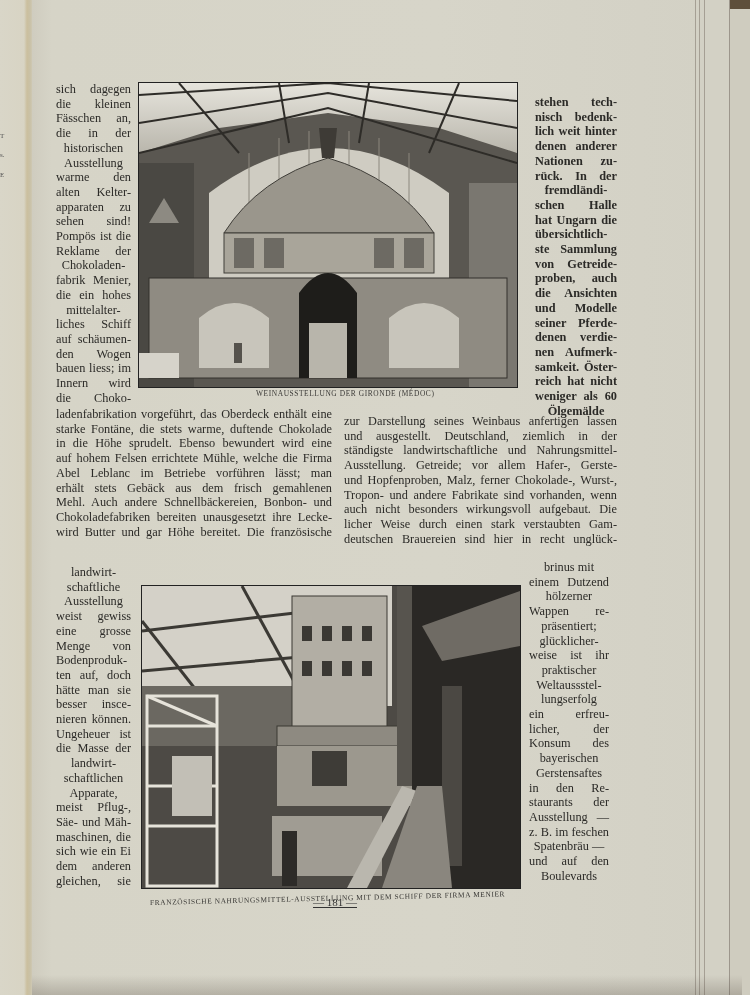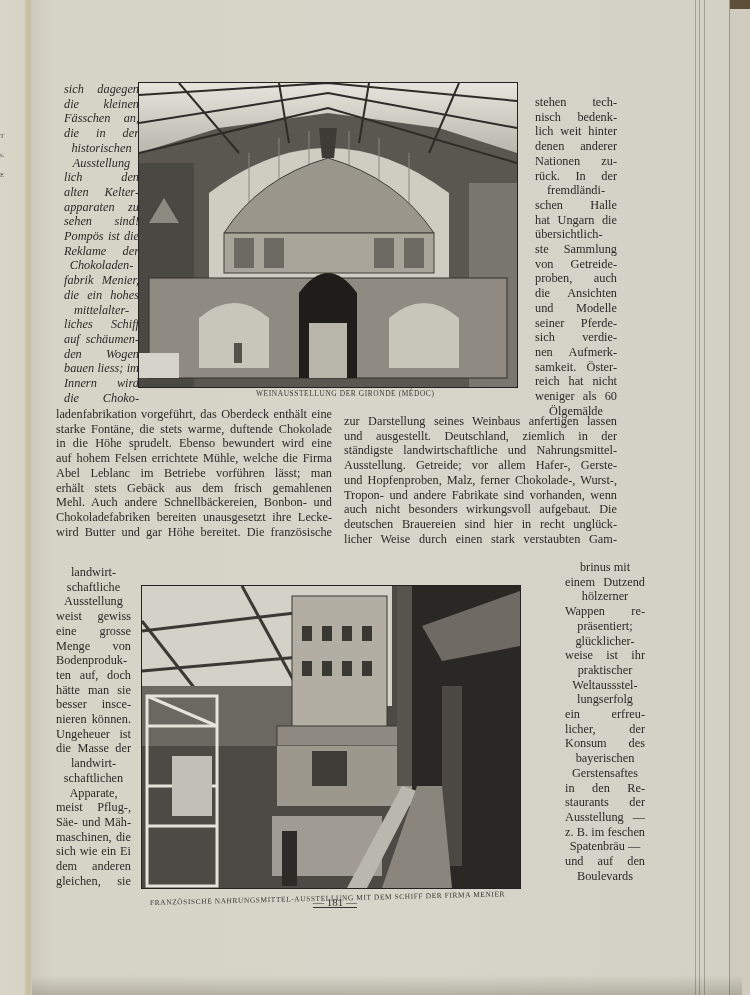--- a/index.html
+++ b/index.html
@@ -156,63 +156,63 @@
     </g>
     <rect x="30" y="170" width="40" height="60" fill="#c2bfb6"></rect>
     <path d="M130 230 L240 230 L240 290 L130 290 Z" fill="#a09c93"></path>
     <path d="M205 302 L260 200 L275 205 L225 302 Z" fill="#bab7ae"></path>
     <path d="M240 302 L275 200 L300 200 L310 302 Z" fill="#8a867e"></path>
     <rect x="140" y="245" width="15" height="55" fill="#2d2b28"></rect>
   </svg>
 </div>
 <div class="caption" style="left:150px;top:898px;transform:rotate(-1.4deg);transform-origin:left center;">Französische Nahrungsmittel-Ausstellung mit dem Schiff der Firma Menier</div>
 
-<div class="col" style="left:64px;top:82px;width:75px;font-style:italic;">
+<div class="col" style="left:56px;top:82px;width:75px;">
   <span class="ln">sich dagegen</span>
   <span class="ln">die kleinen</span>
   <span class="ln">Fässchen an,</span>
   <span class="ln">die in der</span>
   <span class="ln c">historischen</span>
   <span class="ln c">Ausstellung</span>
-  <span class="ln">lich den</span>
+  <span class="ln">warme den</span>
   <span class="ln">alten Kelter-</span>
   <span class="ln">apparaten zu</span>
   <span class="ln">sehen sind!</span>
   <span class="ln">Pompös ist die</span>
   <span class="ln">Reklame der</span>
   <span class="ln c">Chokoladen-</span>
   <span class="ln">fabrik Menier,</span>
   <span class="ln">die ein hohes</span>
   <span class="ln c">mittelalter-</span>
   <span class="ln">liches Schiff</span>
   <span class="ln">auf schäumen-</span>
   <span class="ln">den Wogen</span>
   <span class="ln">bauen liess; im</span>
   <span class="ln">Innern wird</span>
   <span class="ln">die Choko-</span>
 </div>
 
-<div class="col" style="left:535px;top:95px;width:82px;">
+<div class="col" style="left:535px;top:95px;width:82px;font-weight:bold;">
   <span class="ln">stehen tech-</span>
   <span class="ln">nisch bedenk-</span>
   <span class="ln">lich weit hinter</span>
   <span class="ln">denen anderer</span>
   <span class="ln">Nationen zu-</span>
   <span class="ln">rück. In der</span>
   <span class="ln c">fremdländi-</span>
   <span class="ln">schen Halle</span>
   <span class="ln">hat Ungarn die</span>
   <span class="ln">übersichtlich-</span>
   <span class="ln">ste Sammlung</span>
   <span class="ln">von Getreide-</span>
   <span class="ln">proben, auch</span>
   <span class="ln">die Ansichten</span>
   <span class="ln">und Modelle</span>
   <span class="ln">seiner Pferde-</span>
-  <span class="ln">sich verdie-</span>
+  <span class="ln">denen verdie-</span>
   <span class="ln">nen Aufmerk-</span>
   <span class="ln">samkeit. Öster-</span>
   <span class="ln">reich hat nicht</span>
   <span class="ln">weniger als 60</span>
   <span class="ln c">Ölgemälde</span>
 </div>
 
 <div class="col" style="left:56px;top:407px;width:276px;">
   <span class="ln">ladenfabrikation vorgeführt, das Oberdeck enthält eine</span>
   <span class="ln">starke Fontäne, die stets warme, duftende Chokolade</span>
@@ -226,22 +226,22 @@
 </div>
 
 <div class="col" style="left:344px;top:414px;width:273px;">
   <span class="ln">zur Darstellung seines Weinbaus anfertigen lassen</span>
   <span class="ln">und ausgestellt. Deutschland, ziemlich in der</span>
   <span class="ln">ständigste landwirtschaftliche und Nahrungsmittel-</span>
   <span class="ln">Ausstellung. Getreide; vor allem Hafer-, Gerste-</span>
   <span class="ln">und Hopfenproben, Malz, ferner Chokolade-, Wurst-,</span>
   <span class="ln">Tropon- und andere Fabrikate sind vorhanden, wenn</span>
   <span class="ln">auch nicht besonders wirkungsvoll aufgebaut. Die</span>
+  <span class="ln">licher Weise durch einen stark verstaubten Gam-</span>
   <span class="ln">deutschen Brauereien sind hier in recht unglück-</span>
-  <span class="ln">licher Weise durch einen stark verstaubten Gam-</span>
 </div>
 
 <div class="col" style="left:56px;top:565px;width:75px;">
   <span class="ln c">landwirt-</span>
   <span class="ln c">schaftliche</span>
   <span class="ln c">Ausstellung</span>
   <span class="ln">weist gewiss</span>
   <span class="ln">eine grosse</span>
   <span class="ln">Menge von</span>
   <span class="ln">Bodenproduk-</span>
@@ -255,21 +255,21 @@
   <span class="ln c">schaftlichen</span>
   <span class="ln c">Apparate,</span>
   <span class="ln">meist Pflug-,</span>
   <span class="ln">Säe- und Mäh-</span>
   <span class="ln">maschinen, die</span>
   <span class="ln">sich wie ein Ei</span>
   <span class="ln">dem anderen</span>
   <span class="ln">gleichen, sie</span>
 </div>
 
-<div class="col" style="left:565px;top:560px;width:80px;">
+<div class="col" style="left:529px;top:560px;width:80px;">
   <span class="ln c">brinus mit</span>
   <span class="ln">einem Dutzend</span>
   <span class="ln c">hölzerner</span>
   <span class="ln">Wappen re-</span>
   <span class="ln c">präsentiert;</span>
   <span class="ln c">glücklicher-</span>
   <span class="ln">weise ist ihr</span>
   <span class="ln c">praktischer</span>
   <span class="ln c">Weltaussstel-</span>
   <span class="ln c">lungserfolg</span>

